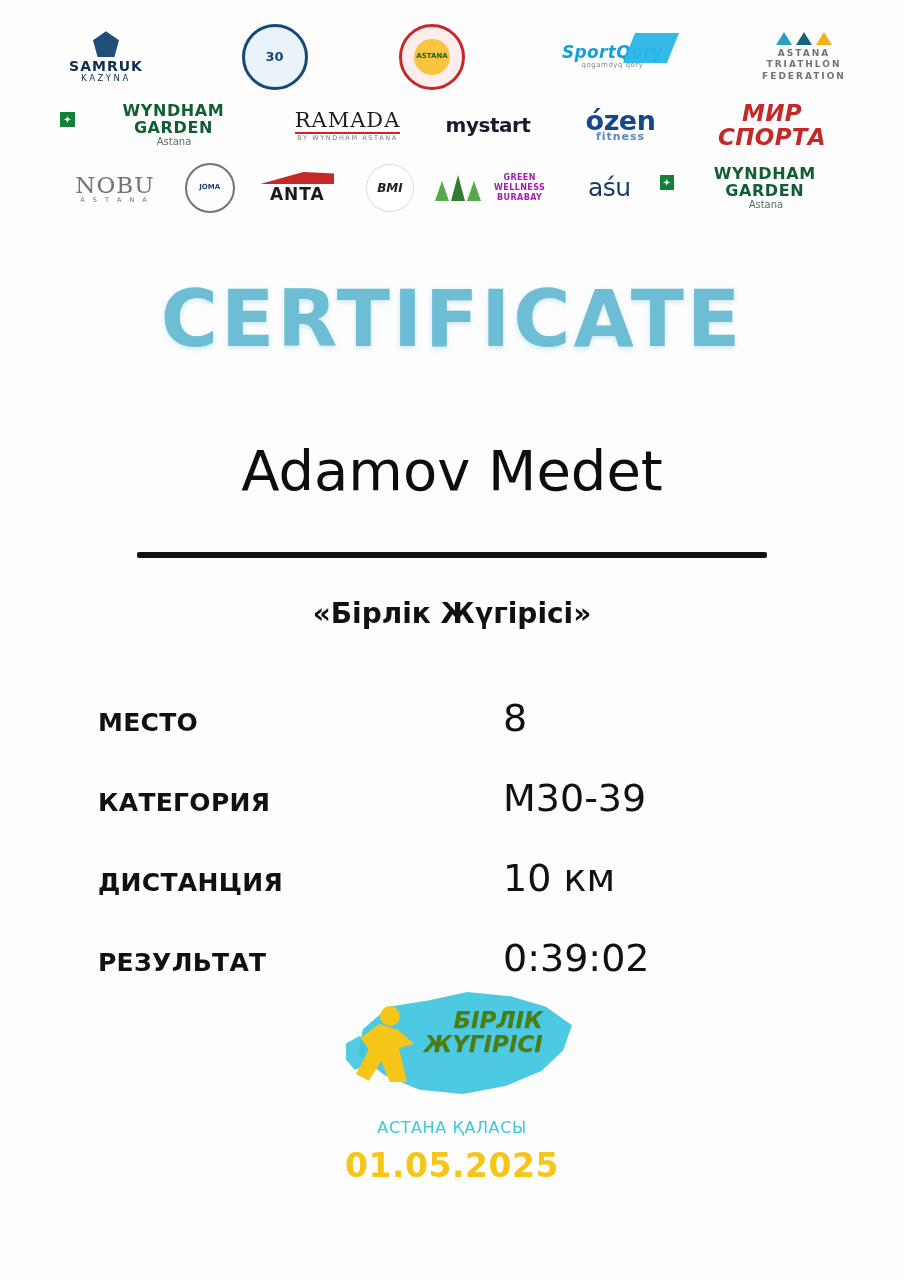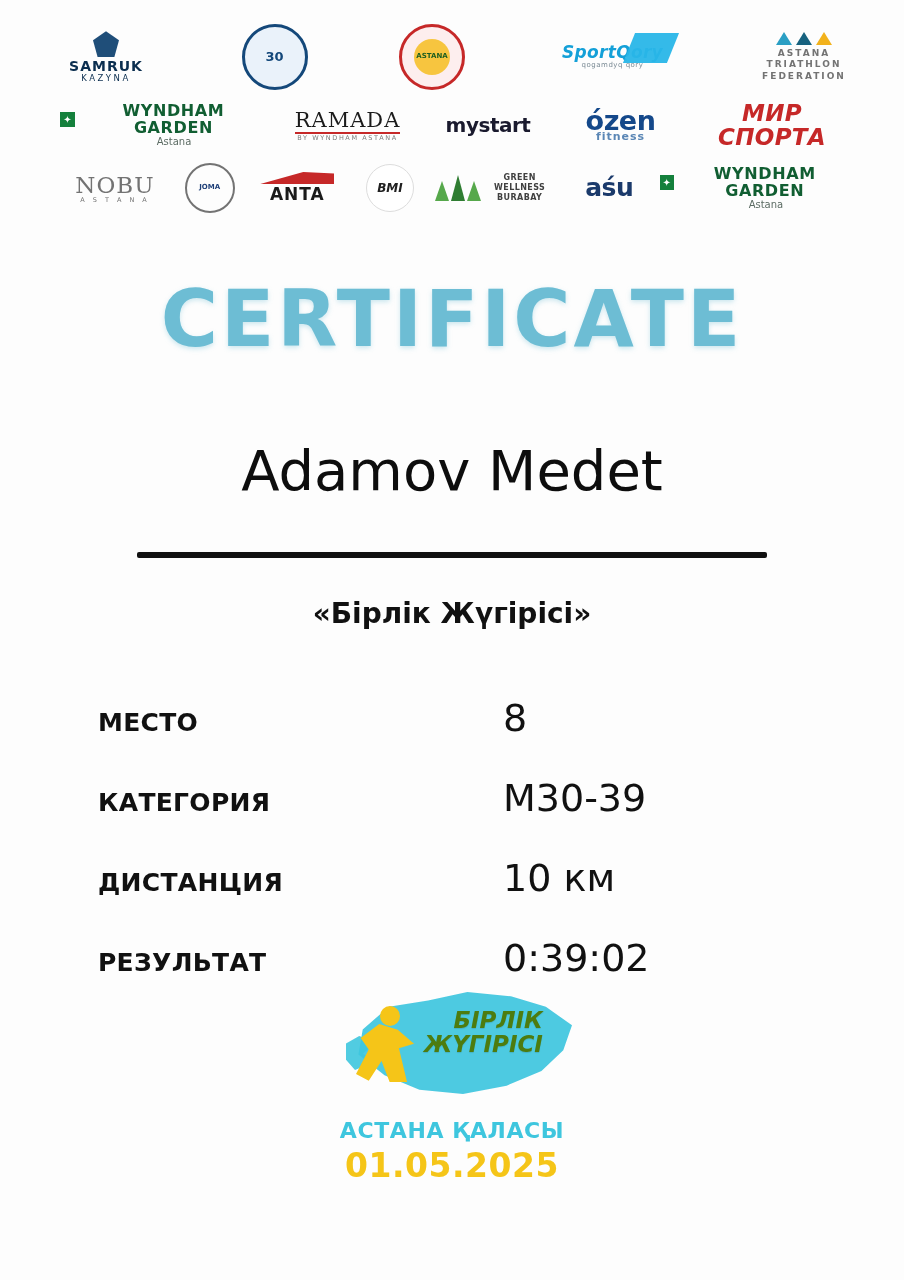--- a/index.html
+++ b/index.html
@@ -167,30 +167,30 @@
     clip-path: polygon(0% 100%, 58% 0%, 100% 12%, 100% 100%);
   }
 
   .l-bmi { width: 72px; height:48px; }
   .l-bmi .circ {
     width: 46px; height: 46px; border-radius:50%; background:#fff;
     border:1px solid #ddd; display:flex;align-items:center;justify-content:center;
     font-size: 12px; font-weight:700; font-style: italic; color:#202020;
   }
 
-  .l-green { width: 124px; display:flex; align-items:center; color:#404040;justify-content:space-between;}
+  .l-green { width: 124px; display:flex; align-items:center; color:#a21caf;justify-content:space-between;}
   .l-green .trees { display:flex; align-items:flex-end; gap:2px; }
   .l-green .trees i {
     width:0;height:0;border-left:7px solid transparent;border-right:7px solid transparent;
     border-bottom:20px solid #56a84b;
   }
   .l-green .trees i:nth-child(2){ border-bottom-color:#2f7d32; border-bottom-width:26px;}
   .l-green .txt { font-size: 8px; font-weight:700; line-height:1.25; letter-spacing:.4px;}
 
-  .l-asu { width: 84px; color:#1b3a6b; font-size: 25px; font-weight: 700; letter-spacing:-.5px;}
+  .l-asu { width: 84px; color:#1b3a6b; font-size: 25px; font-weight: 400; letter-spacing:-.5px;}
 
   
   .cert-title {
     position: absolute;
     top: 274px;
     left: 0; right: 0;
     text-align: center;
     font-size: 78px;
     font-weight: 800;
     letter-spacing: 3px;
@@ -298,22 +298,22 @@
     font-size: 23px;
     line-height: 1.05;
     text-align: right;
     text-shadow: 0 1px 1px rgba(0,0,0,.12);
   }
   .emblem .city {
     position: absolute;
     left: 0; right: 0; top: 128px;
     text-align: center;
     color: #3ec6de;
-    font-weight: 700;
-    font-size: 22px;
+    font-weight: 400;
+    font-size: 16px;
     letter-spacing: .6px;
   }
   .emblem .date {
     position: absolute;
     left: 0; right: 0; top: 156px;
     text-align: center;
     color: #f5c518;
     font-weight: 800;
     font-size: 33px;
     letter-spacing: .5px;

